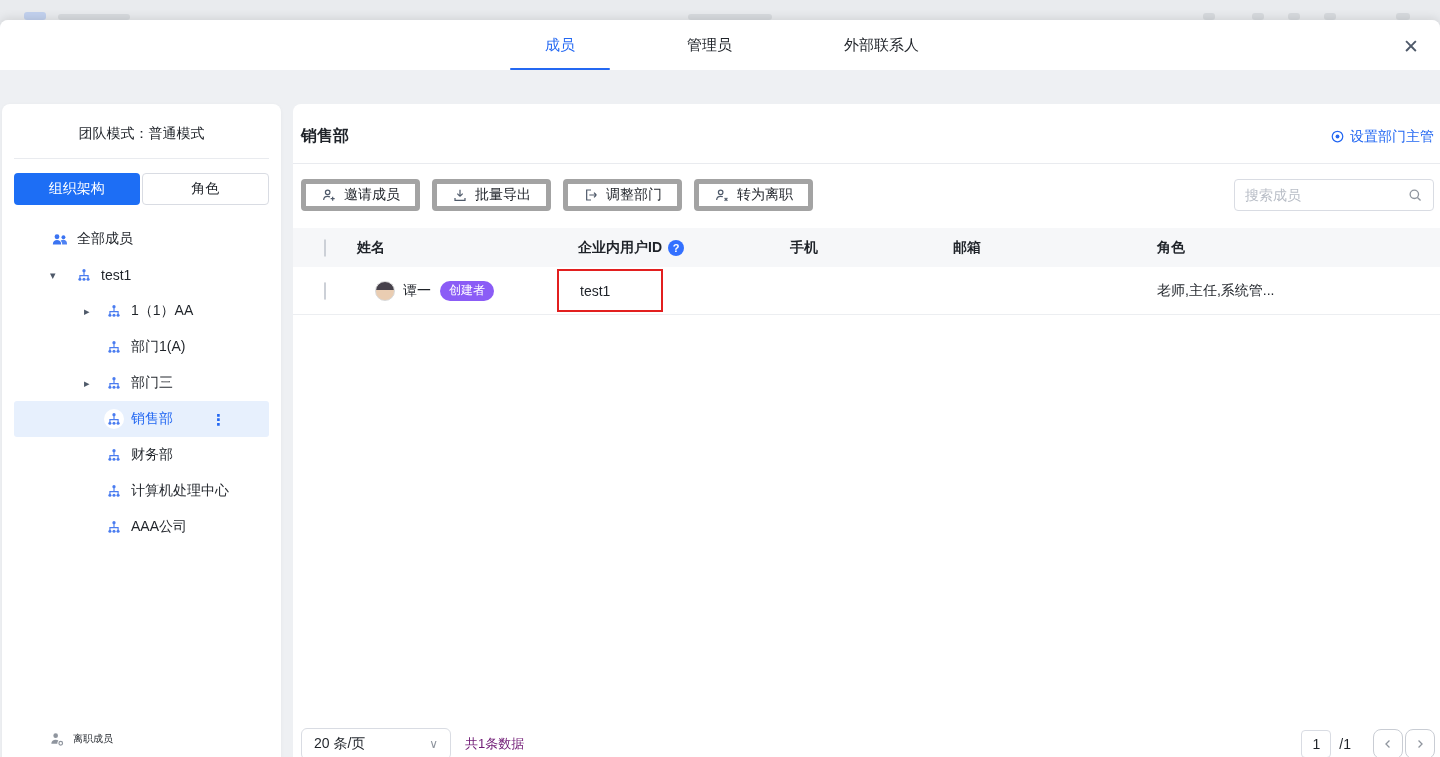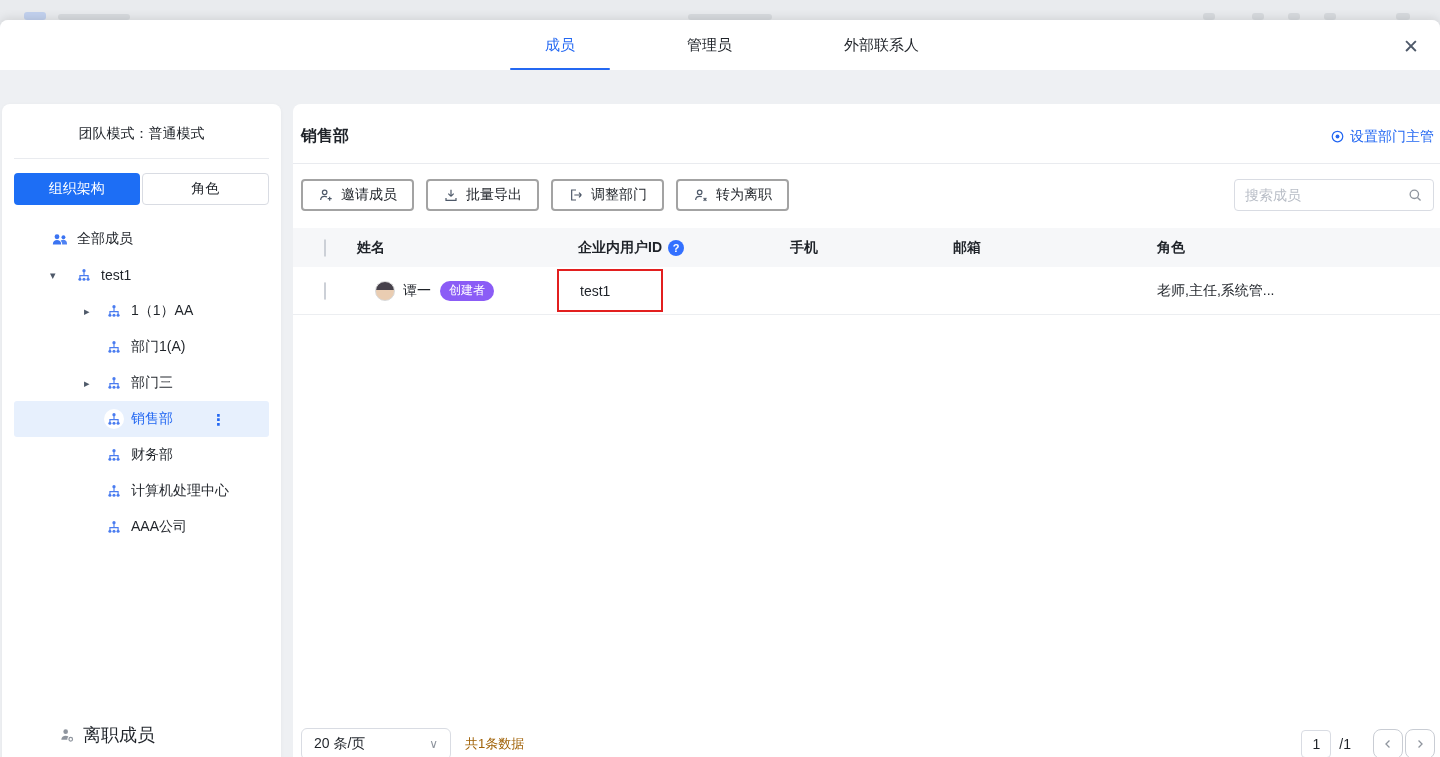--- a/index.html
+++ b/index.html
@@ -39,30 +39,30 @@
   .tree-row { display:flex; align-items:center; height:36px; margin:0 12px; border-radius:3px; font-size:14px; color:#1f2329; cursor:pointer; }
   .tree-row.lvl0, .tree-row.lvl1 { padding-left:36px; }
   .tree-row.lvl2 { padding-left:70px; }
   .caret { width:20px; flex:0 0 20px; font-size:11px; color:#4e5969; line-height:1; }
   .caret.wide { width:24px; flex-basis:24px; }
   .caret.empty { visibility:hidden; }
   .dept-chip { width:20px; height:20px; flex:0 0 20px; display:flex; align-items:center; justify-content:center; margin-right:7px; border-radius:50%; }
   .tree-row.selected { background:#e7f0fd; color:#2468f2; }
   .tree-row.selected .dept-chip { background:#fff; }
   .more-dots { margin-left:38px; color:#2468f2; font-size:15px; font-weight:bold; line-height:1; }
-  .resigned { position:absolute; left:12px; bottom:26px; display:flex; align-items:center; gap:8px; padding-left:45px; font-size:18px; color:#1f2329; cursor:pointer; }
+  .resigned { position:absolute; left:2px; bottom:26px; display:flex; align-items:center; gap:8px; padding-left:45px; font-size:10px; color:#1f2329; cursor:pointer; }
 
   
   .main { position:absolute; left:293px; top:84px; width:1155px; height:669px; background:#fff; border-radius:8px; }
   .main-head { display:flex; align-items:center; padding:22px 14px 0 8px; }
   .page-title { font-size:16px; font-weight:bold; color:#1f2329; }
   .set-manager { margin-left:auto; display:flex; align-items:center; gap:5px; color:#2468f2; font-size:14px; cursor:pointer; }
   .main-divider { height:1px; background:#e9ebef; margin-top:16px; }
   .toolbar { display:flex; align-items:center; margin:15px 14px 0 8px; }
-  .tb-btn { display:inline-flex; align-items:center; gap:7px; height:32px; padding:0 15px; border:2px solid #a3a3a3; border-radius:4px; background:#fff; font-size:14px; color:#1f2329; margin-right:12px; cursor:pointer; }
+  .tb-btn { display:inline-flex; align-items:center; gap:7px; height:32px; padding:0 15px; border:5px solid #a3a3a3; border-radius:4px; background:#fff; font-size:14px; color:#1f2329; margin-right:12px; cursor:pointer; }
   .tb-btn svg { display:block; }
   .search-box { margin-left:auto; width:200px; height:32px; border:1px solid #d9dce3; border-radius:4px; display:flex; align-items:center; padding:0 10px; }
   .search-box input { border:0; outline:0; flex:1; font-size:14px; color:#1f2329; background:transparent; min-width:0; }
   .search-box input::placeholder { color:#b9bec7; }
 
   .grid-cols { display:grid; grid-template-columns:64px 221px 212px 163px 204px 1fr; align-items:center; }
   .thead { height:39px; background:#f6f7f9; margin-top:17px; font-size:14px; font-weight:bold; color:#1f2329; }
   .th-id { display:flex; align-items:center; gap:6px; }
   .q-icon { width:16px; height:16px; border-radius:50%; background:#3370ff; color:#fff; font-size:11px; font-weight:bold; display:flex; align-items:center; justify-content:center; cursor:pointer; }
   .trow { height:48px; border-bottom:1px solid #eceef1; font-size:14px; color:#1f2329; }
@@ -73,21 +73,21 @@
   .badge { margin-left:9px; height:20px; padding:0 9px; border-radius:10px; background:#8b5cf6; color:#fff; font-size:12px; display:inline-flex; align-items:center; }
   .red-box { display:inline-flex; align-items:center; margin-left:-21px; width:106px; height:43px; border:2px solid #e21f1f; padding-left:21px; }
   .redact { height:13px; background:#0a0a0a; }
   .redact.phone { width:87px; margin-left:-7px; }
   .redact.email { width:119px; margin-left:5px; }
   .role-cell { white-space:nowrap; overflow:hidden; max-width:270px; }
 
   .tfoot { position:absolute; left:8px; right:13px; bottom:13px; display:flex; align-items:center; }
   .page-size { width:150px; height:32px; border:1px solid #d9dce3; border-radius:6px; display:flex; align-items:center; padding:0 12px; font-size:14px; color:#1f2329; cursor:pointer; }
   .page-size .chev { margin-left:auto; color:#8f959e; font-size:12px; }
-  .total { margin-left:14px; font-size:13px; color:#a16207; }
+  .total { margin-left:14px; font-size:13px; color:#701a75; }
   .pager { margin-left:auto; display:flex; align-items:center; }
   .page-input { width:30px; height:28px; border:1px solid #d9dce3; border-radius:4px; text-align:center; font-size:14px; color:#1f2329; outline:none; }
   .page-total { margin-left:8px; font-size:14px; color:#1f2329; }
   .pg-btn { width:30px; height:30px; border:1px solid #c9cdd4; border-radius:8px; background:#fff; display:flex; align-items:center; justify-content:center; cursor:pointer; }
   .pg-btn + .pg-btn { margin-left:2px; }
   .pg-gap { width:22px; }
 </style>
 </head>
 <body>
 

